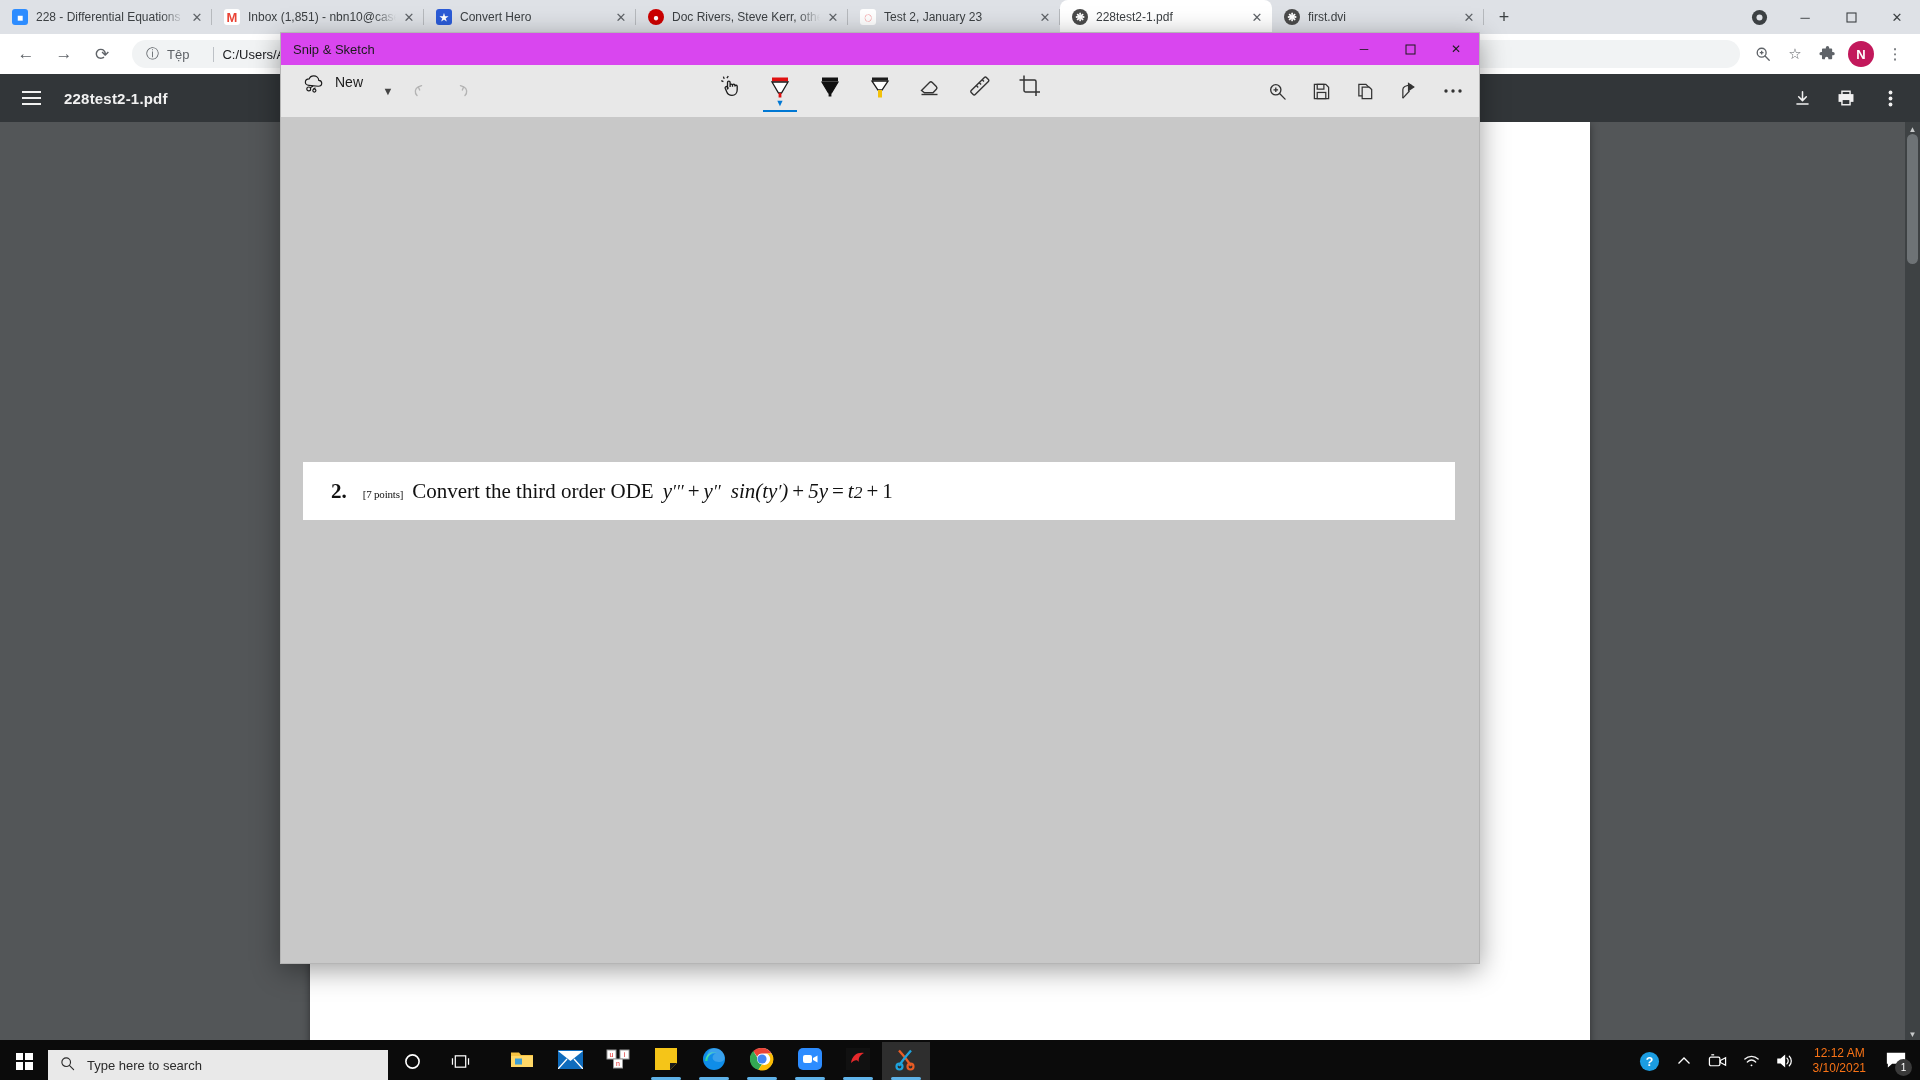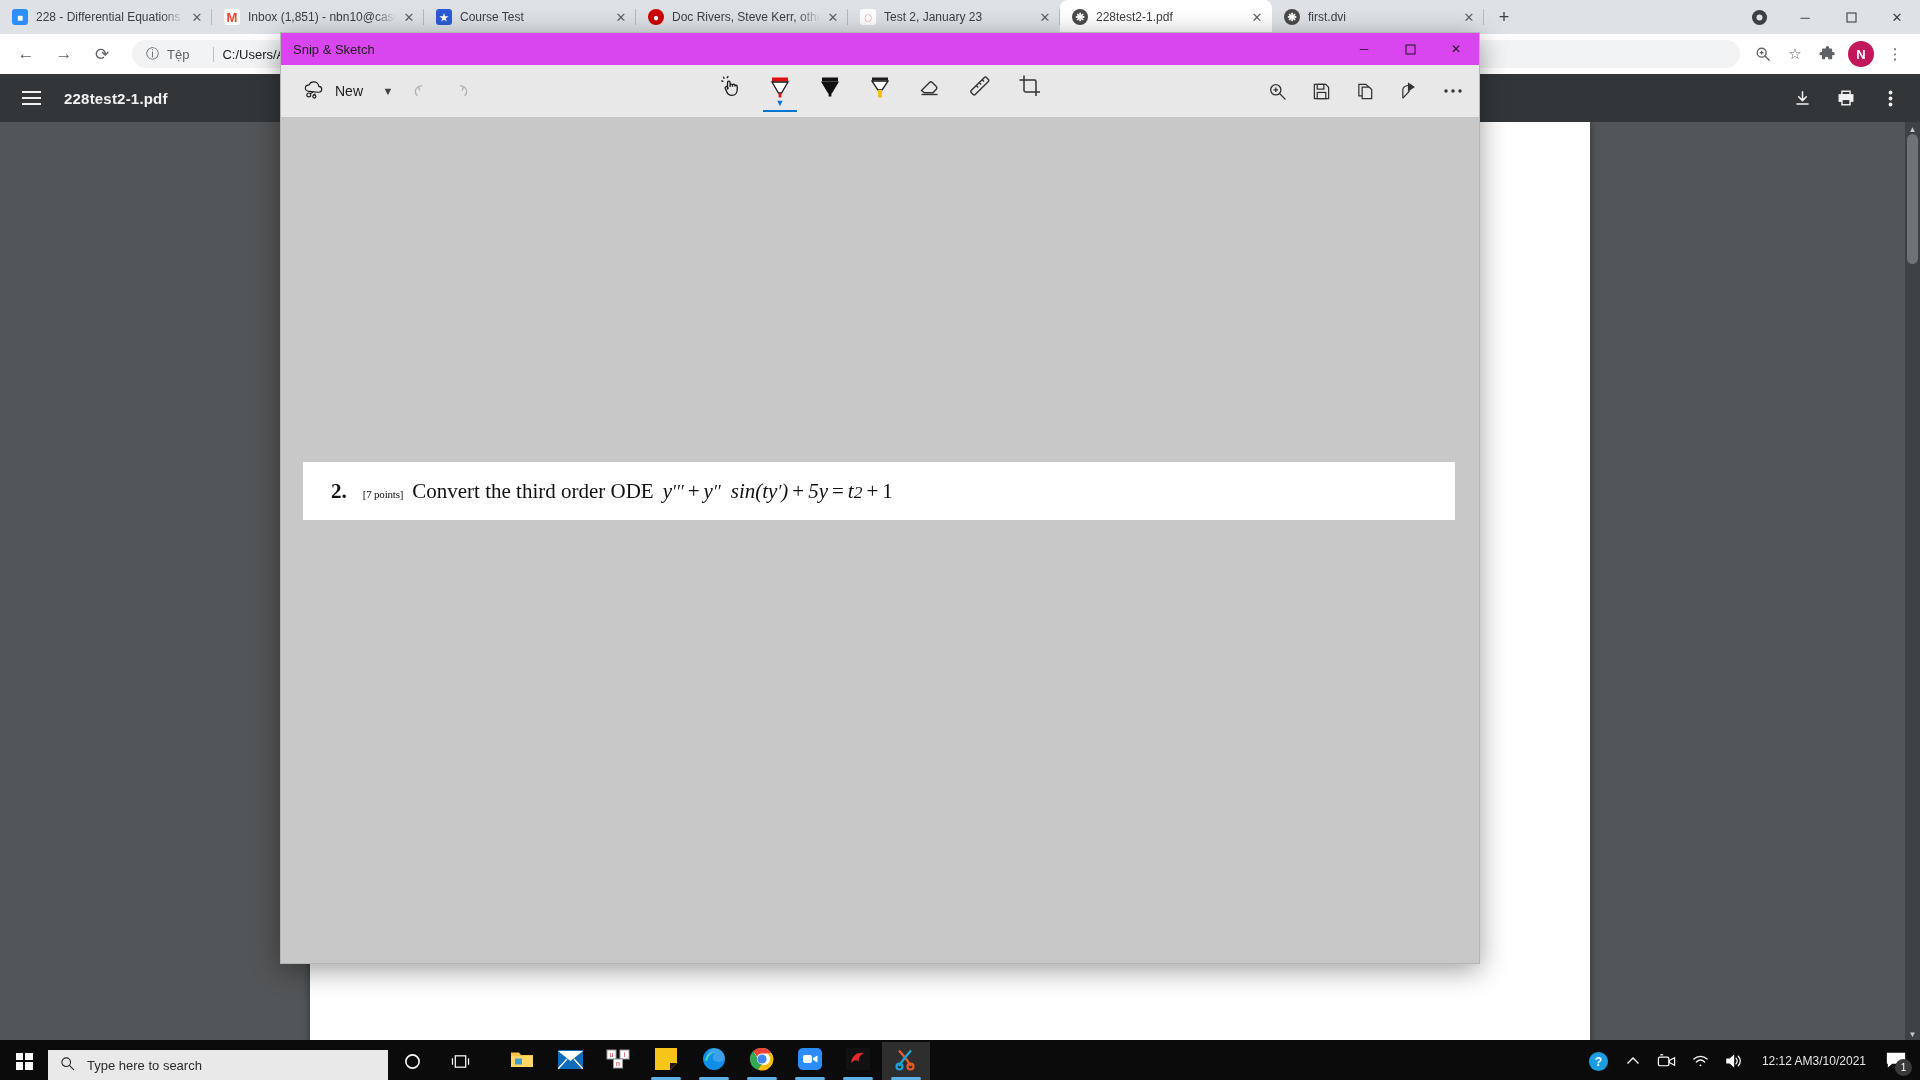--- a/index.html
+++ b/index.html
@@ -154,21 +154,21 @@
   .snip-wbtn {
     width: 46px; height: 32px; display: flex; align-items: center; justify-content: center;
     color: #1b1b1b; font-size: 12px;
   }
   .snip-toolbar {
     flex: 0 0 52px; height: 52px; background: #e8e8e8;
     display: flex; align-items: center; position: relative; padding: 0 12px;
   }
   .new-grp { display: flex; align-items: center; }
   .new-btn {
-    display: flex; align-items: center; gap: 10px; height: 34px;
+    display: flex; gap: 10px; height: 34px;
     padding: 0 10px; font-size: 14px; color: #1b1b1b;
   }
   .chev-btn {
     width: 30px; height: 34px; display: flex; align-items: center; justify-content: center;
     color: #444; font-size: 11px;
   }
   .undo-btn, .redo-btn {
     width: 38px; height: 34px; display: flex; align-items: center; justify-content: center;
     color: #b0b0b0; font-size: 19px;
   }
@@ -227,22 +227,22 @@
     display: flex; align-items: center; justify-content: center;
   }
   .tb-app.active { background: #2e2e2e; }
   .tb-app .runbar {
     position: absolute; bottom: 0; left: 9px; width: 30px; height: 3px;
     background: #5fb2e8; border-radius: 2px;
   }
   .tray { margin-left: auto; display: flex; align-items: center; gap: 0; padding-right: 4px; }
   .tray-ic { width: 34px; height: 38px; display: flex; align-items: center; justify-content: center; color: #fff; }
   .clock {
-    color: #e5e5e5; font-size: 12px; line-height: 15px; text-align: center;
-    padding: 0 10px; display: flex; flex-direction: row; justify-content: center;
+    color: #f97316; font-size: 12px; line-height: 15px; text-align: center;
+    padding: 0 10px; display: flex; flex-direction: column; justify-content: center;
   }
   .notif { width: 40px; height: 38px; display: flex; align-items: center; justify-content: center; position: relative; }
   .notif-badge {
     position: absolute; right: 4px; bottom: 4px; width: 17px; height: 17px;
     border-radius: 50%; background: #3a3a3a; color: #fff; font-size: 10px;
     display: flex; align-items: center; justify-content: center;
   }
 </style>
 </head>
 <body>
@@ -308,21 +308,21 @@
       <span class="tab-sep"></span>
     </div>
     <div class="tab">
       <span class="tab-favicon" style="background:#fff;color:#ea4335;font-size:13px;font-weight:900">M</span>
       <span class="tab-title">Inbox (1,851) - nbn10@case.edu</span>
       <span class="tab-close">✕</span>
       <span class="tab-sep"></span>
     </div>
     <div class="tab">
       <span class="tab-favicon" style="background:#2b5bd7">★</span>
-      <span class="tab-title">Course Test</span>
+      <span class="tab-title">Convert Hero</span>
       <span class="tab-close">✕</span>
       <span class="tab-sep"></span>
     </div>
     <div class="tab">
       <span class="tab-favicon" style="background:#cc0000;border-radius:50%">●</span>
       <span class="tab-title">Doc Rivers, Steve Kerr, other coa</span>
       <span class="tab-close">✕</span>
       <span class="tab-sep"></span>
     </div>
     <div class="tab">

